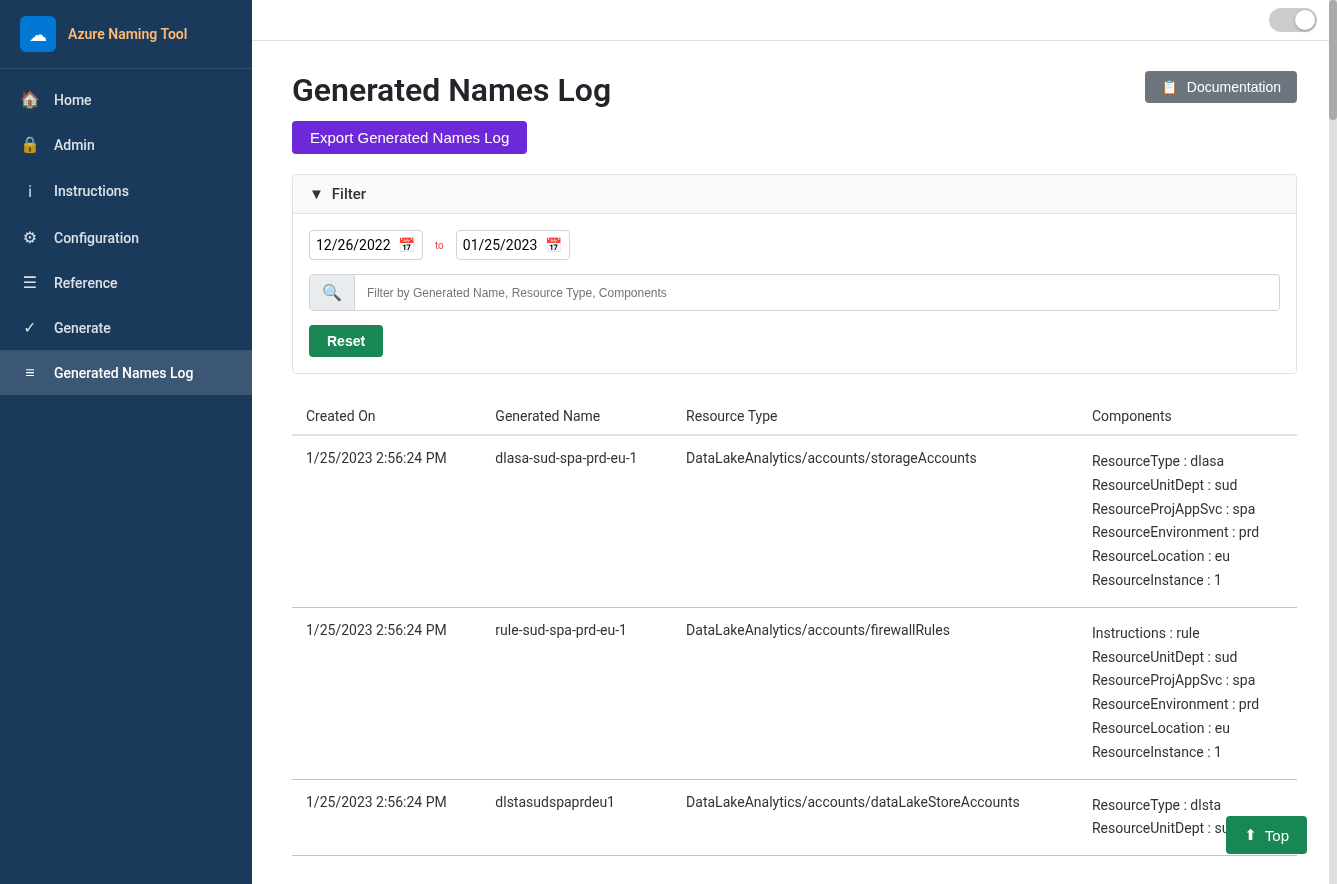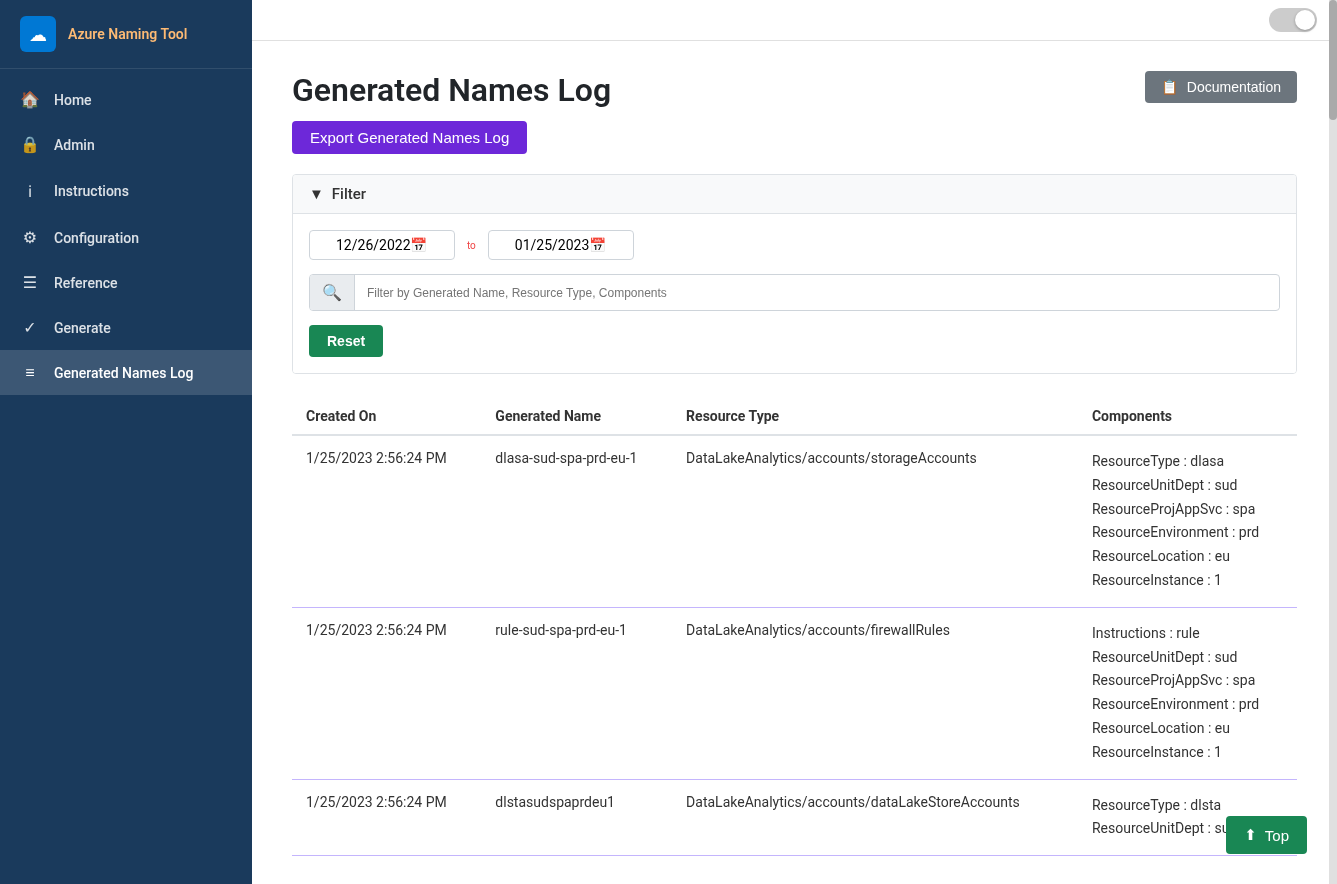--- a/index.html
+++ b/index.html
@@ -161,24 +161,25 @@
     }
     .date-row {
       display: flex;
       align-items: center;
       gap: 12px;
       margin-bottom: 14px;
     }
     .date-input {
       border: 1px solid #ced4da;
       border-radius: 4px;
-      padding: 6px 26px;
-      font-size: 14px;
-      display: flex;
-      align-items: center;
+      padding: 6px 6px;
+      font-size: 14px;
+      display: flex;
+      align-items: center;
+      gap: 8px;
       background: white;
     }
     .date-to { color: #ef4444; font-size: 10px; }
     .search-row {
       display: flex;
       align-items: center;
       border: 1px solid #ced4da;
       border-radius: 4px;
       overflow: hidden;
       margin-bottom: 14px;
@@ -211,21 +212,21 @@
 
     
     .data-table {
       width: 100%;
       border-collapse: collapse;
       font-size: 14px;
     }
     .data-table th {
       text-align: left;
       padding: 10px 14px;
-      font-weight: 700;
+      font-weight: 400;
       color: #333;
       border-bottom: 2px solid #dee2e6;
     }
     .data-table td {
       padding: 14px 14px;
       vertical-align: top;
       border-bottom: 1px solid #c4b5fd;
       color: #333;
     }
     .components-cell {

